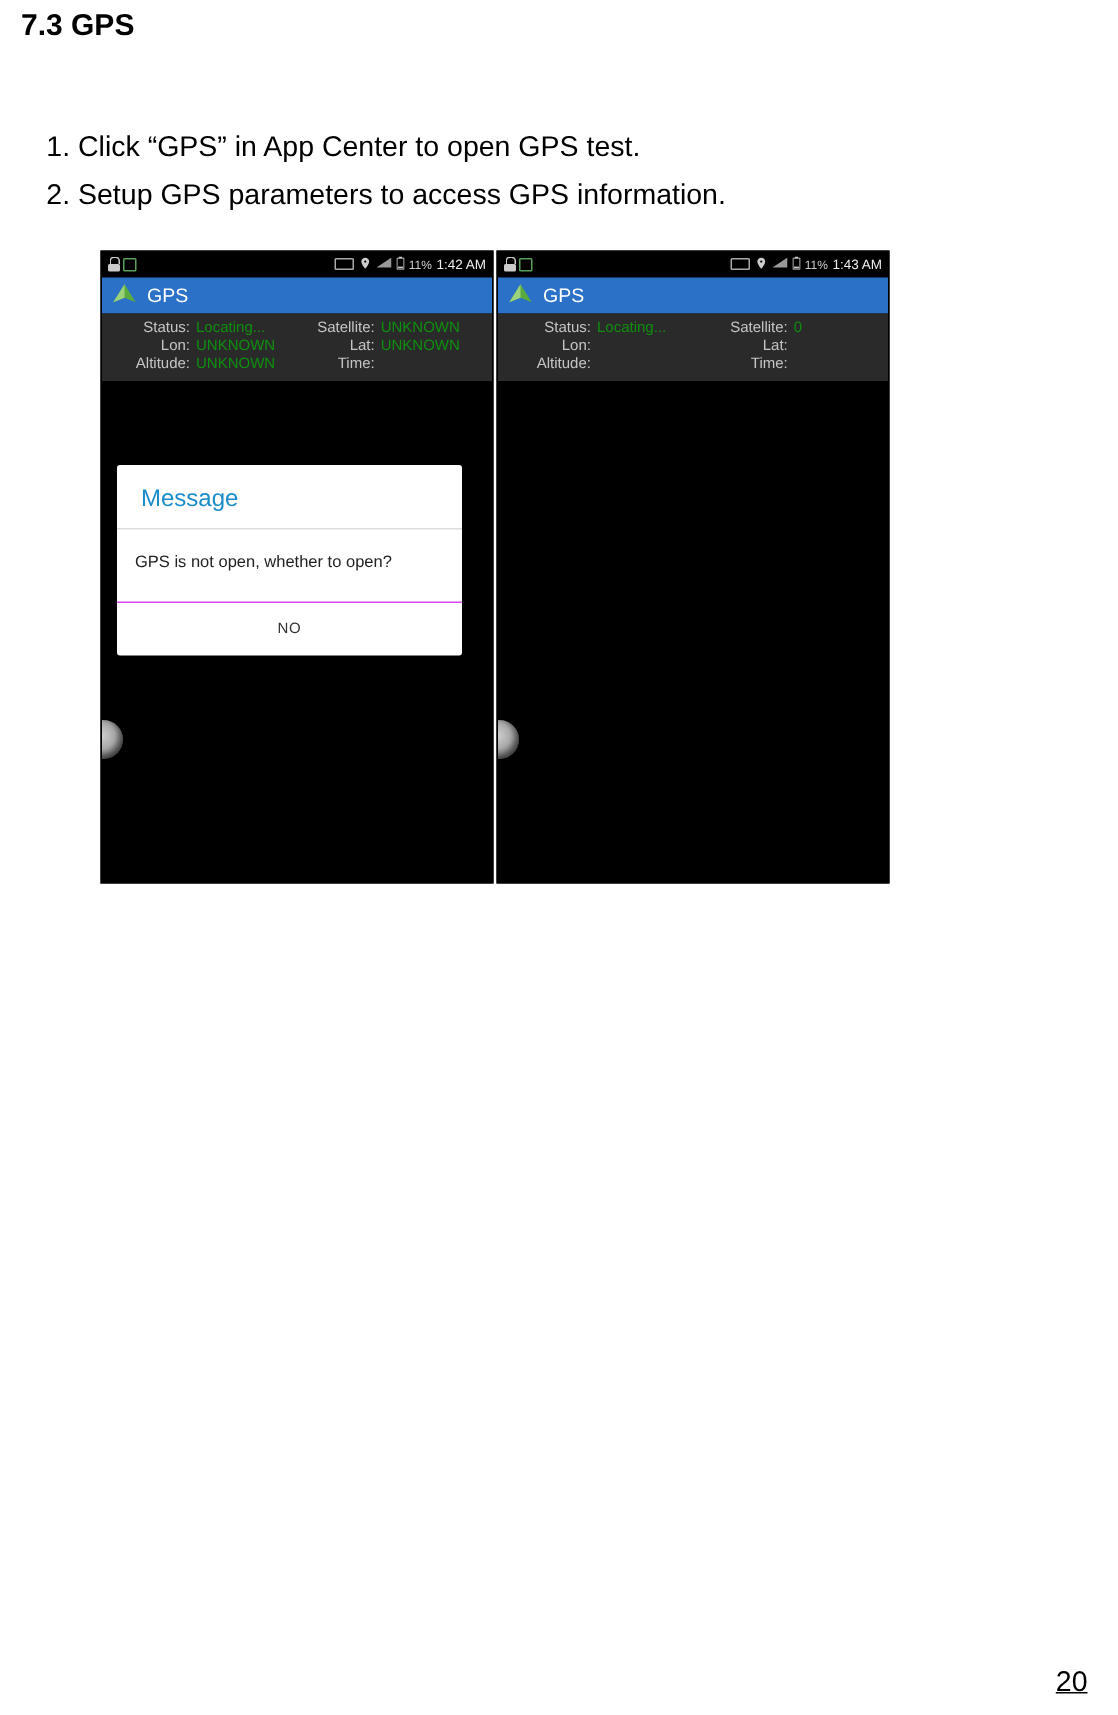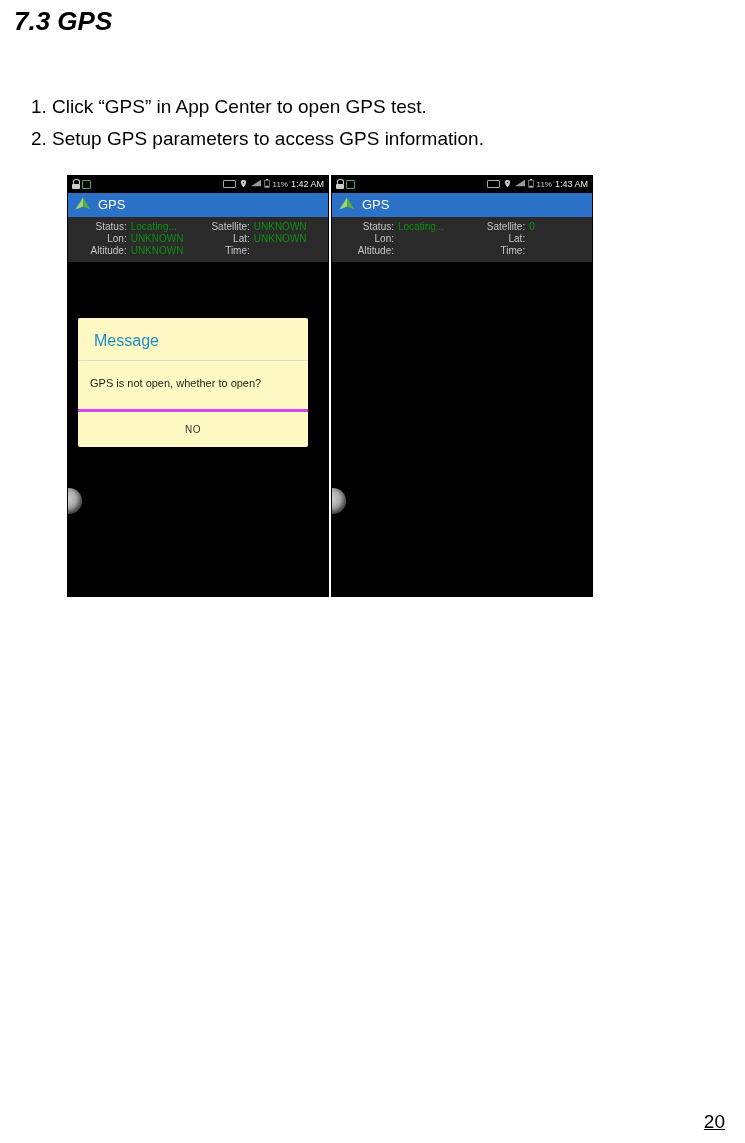--- a/index.html
+++ b/index.html
@@ -6,24 +6,23 @@
   body {
     font-family: Arial, Helvetica, sans-serif;
     width: 745px;
     height: 1143px;
     background: #fff;
     color: #000;
     position: relative;
     padding: 0;
   }
   .section-title {
-    font-size: 26px;
+    font-size: 20px;
     font-weight: bold;
     padding: 6px 0 0 14px;
-    font-style: italic;
   }
   .steps {
     margin: 55px 0 0 52px;
     font-size: 19px;
     line-height: 1.6;
   }
   .steps li { margin-bottom: 2px; }
   .screens {
     display: flex;
     gap: 2px;
@@ -118,38 +117,38 @@
   .lbl { text-align: right; color: #c5c5c5; white-space: nowrap; }
   .val { color: #0f8f0f; font-weight: normal; white-space: nowrap; }
   .val.empty { color: #c5c5c5; min-width: 30px; }
   
   .blackarea { background: #000; flex: 1; }
   
   .dialog {
     position: absolute;
     left: 10px; right: 20px;
     top: 142px;
-    background: #fef9c3;
+    background: #ffffff;
     border-radius: 2px;
     box-shadow: 0 6px 14px rgba(0,0,0,0.5);
   }
   .dlg-title {
     color: #1a8cc9;
     font-size: 16px;
     padding: 14px 16px 10px 16px;
   }
   .dlg-sep { border-top: 1px solid #ddd; }
   .dlg-body {
     font-size: 11px;
     color: #222;
     padding: 16px 12px 20px 12px;
   }
   .dlg-actions {
     display: flex;
-    border-top: 3px solid #d946ef;
+    border-top: 1px solid #d946ef;
     flex-direction: column;
   }
   .dlg-btn {
     flex: 1;
     text-align: center;
     padding: 12px 0;
     font-size: 10px;
     color: #333;
     letter-spacing: 0.5px;
   }

